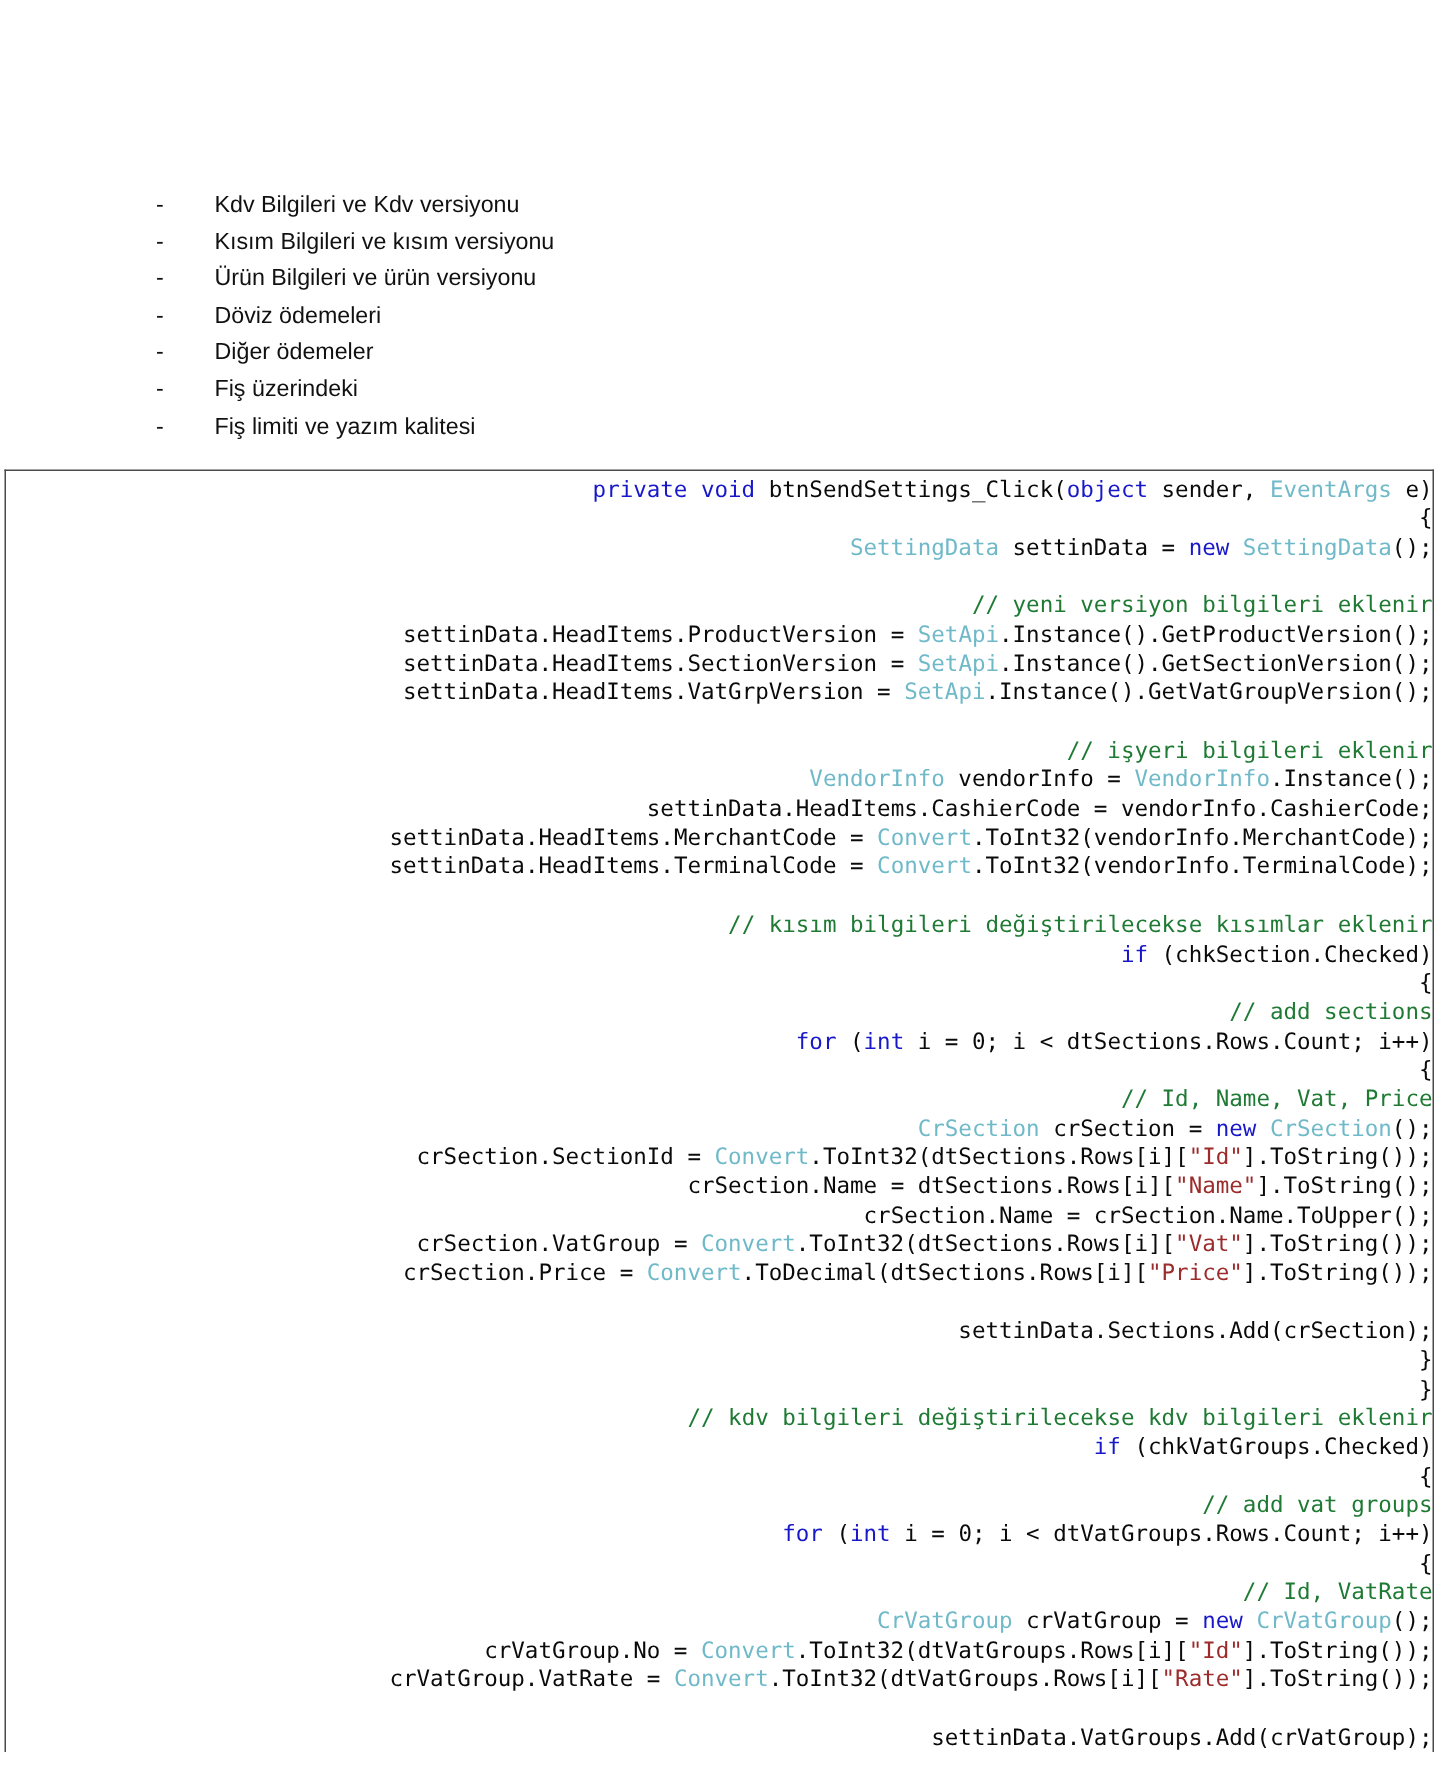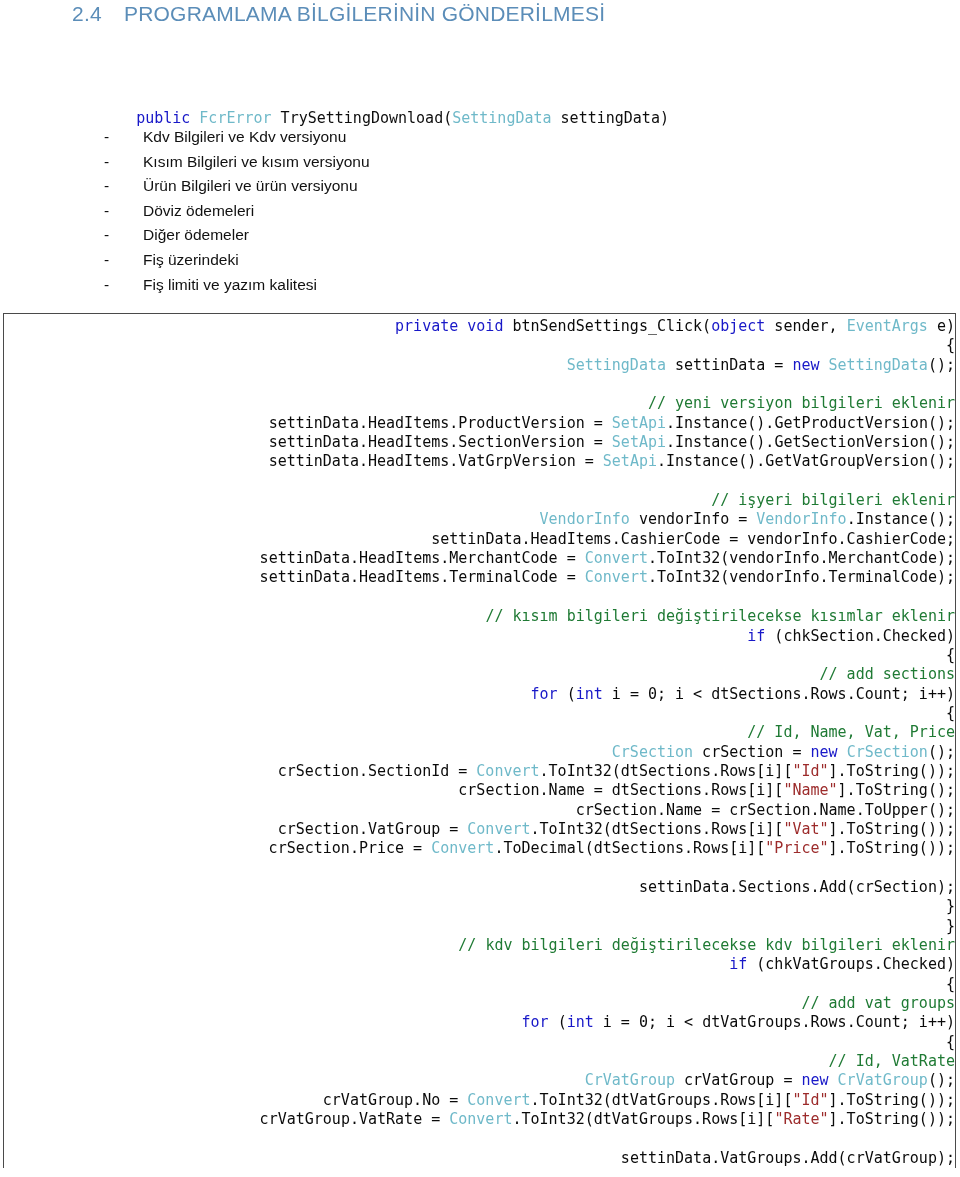--- a/index.html
+++ b/index.html
@@ -115,28 +115,22 @@
   .kw  { color: #1818c8; }          
   .ty  { color: #6fb9c9; }          
   .cm  { color: #1f7a34; }          
   .st  { color: #9c2b2b; }          
 </style>
 </head>
 <body>
 
 <div class="page">
 
-  <div class="heading">
-    <span class="num">2.4</span><span>PROGRAMLAMA BİLGİLERİNİN GÖNDERİLMESİ</span>
-  </div>
 
 
-  <div class="signature">
-    <span class="kw">public</span><span> </span><span class="ty">FcrError</span><span> TrySettingDownload(</span><span class="ty">SettingData</span><span> settingData)</span>
-  </div>
 
   <div class="bullets">
       <div class="bullet-row">
         <span class="bullet-dash">-</span>
         <span class="bullet-text">Kdv Bilgileri ve Kdv versiyonu</span>
       </div>
       <div class="bullet-row">
         <span class="bullet-dash">-</span>
         <span class="bullet-text">Kısım Bilgileri ve kısım versiyonu</span>
       </div>

